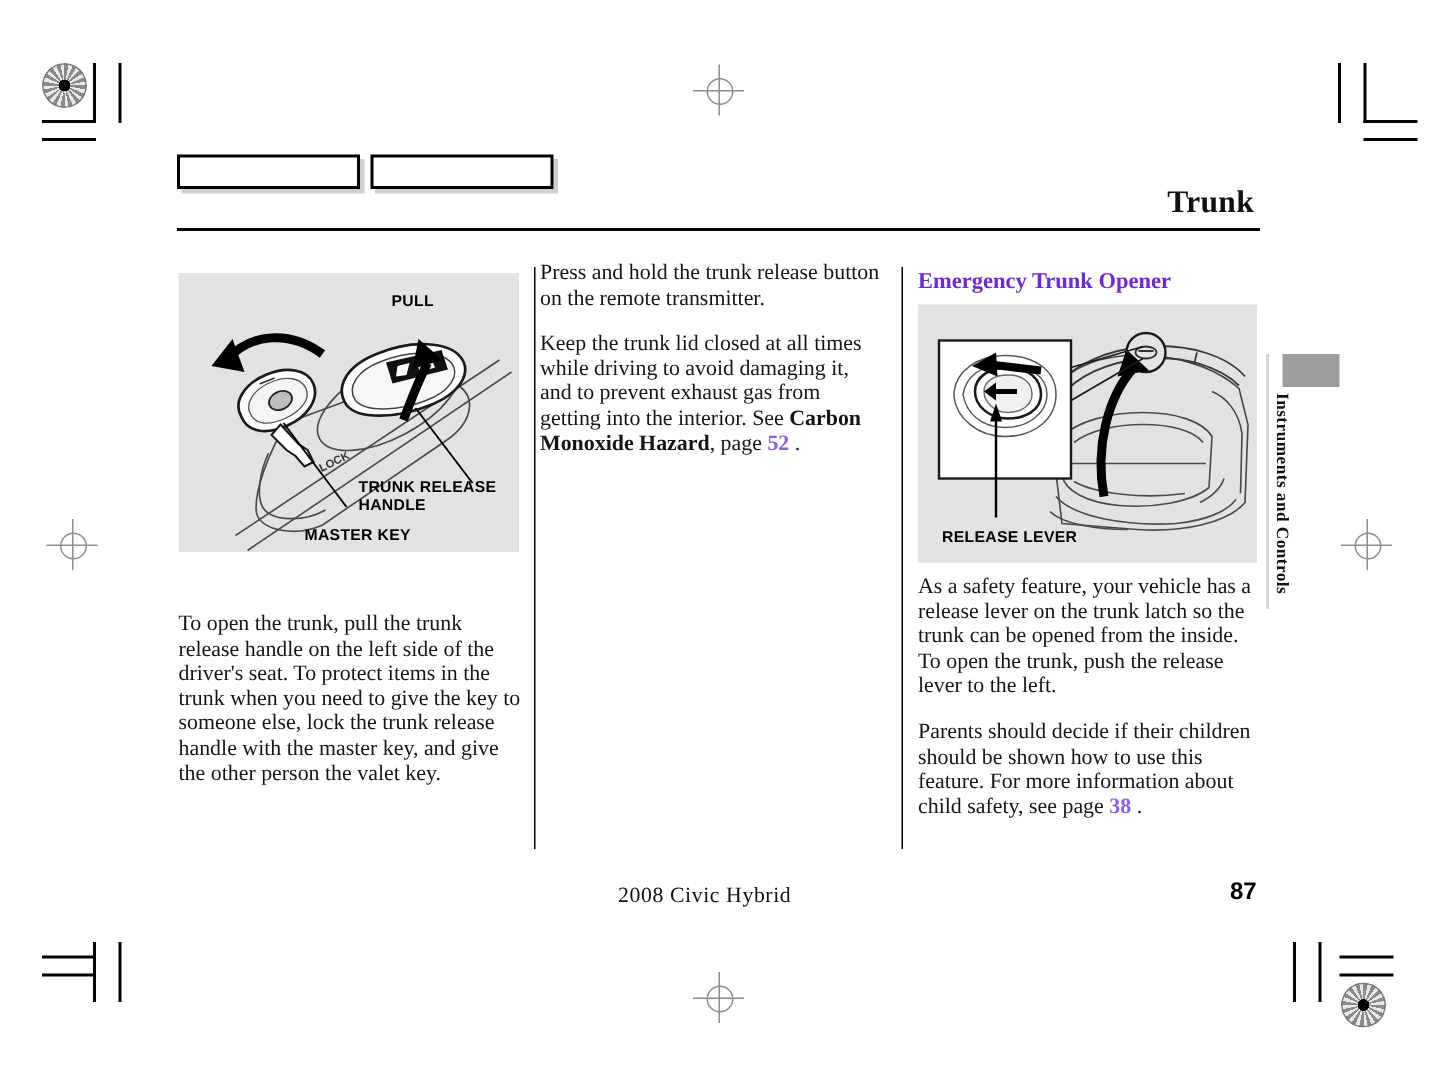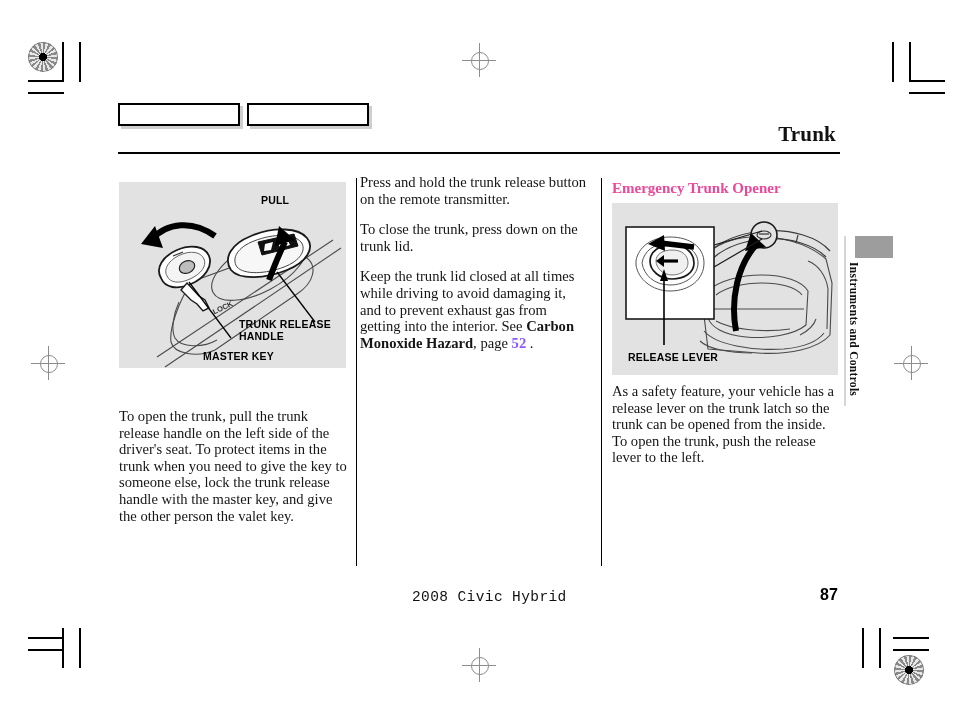--- a/index.html
+++ b/index.html
@@ -45,32 +45,32 @@
   .illus svg{display:block;}
   .cap{font-family:"Liberation Sans",sans-serif;font-weight:bold;
        font-size:10.5px;fill:#000;letter-spacing:.2px;}
 
   
   .col{position:absolute;font-size:14.6px;line-height:16.6px;color:#151515;}
   .col p{margin:0 0 14px 0;}
   .col p:last-child{margin-bottom:0;}
   .b{font-weight:bold;}
   .pglink{color:#8b5cf6;font-weight:bold;}
-  .sec-head{position:absolute;font-size:15px;font-weight:bold;color:#ec4899;}
+  .sec-head{position:absolute;font-size:15px;font-weight:bold;color:#6d28d9;}
 
   
   .thumb-grey{position:absolute;background:#9d9d9d;}
   .thumb-line{position:absolute;width:2px;background:#d6d6d6;}
   .thumb-text{position:absolute;font-size:11.5px;font-weight:bold;color:#111;
     writing-mode:vertical-rl;text-orientation:mixed;white-space:nowrap;
     font-family:"Liberation Serif",serif;letter-spacing:.3px;}
 
   
   .footer-model{position:absolute;left:412px;top:589px;
-    font-family:Liberation Mono, monospace;font-size:14.5px;color:#111;
+    font-family:Liberation Serif, serif;font-size:14.5px;color:#111;
     letter-spacing:.4px;}
   .footer-page{position:absolute;left:820px;top:586px;
     font-family:"Liberation Sans",sans-serif;font-size:16px;font-weight:bold;color:#000;}
 </style>
 </head>
 <body>
 
 <div class="page">
 
   <div class="reg-target" style="left:28px;top:42px;"></div>
@@ -171,21 +171,20 @@
       <text class="cap" x="84" y="178">MASTER KEY</text>
     </svg>
   </div>
 
   <div class="col" style="left:119px;top:372px;width:228px;margin-top:36px;">
     <p>To open the trunk, pull the trunk release handle on the left side of the driver's seat. To protect items in the trunk when you need to give the key to someone else, lock the trunk release handle with the master key, and give the other person the valet key.</p>
   </div>
 
   <div class="col" style="left:360px;top:174px;width:228px;">
     <p>Press and hold the trunk release button on the remote transmitter.</p>
-    <p>To close the trunk, press down on the trunk lid.</p>
     <p><span>Keep the trunk lid closed at all times while driving to avoid damaging it, and to prevent exhaust gas from getting into the interior. See </span><span class="b">Carbon Monoxide Hazard</span><span>, page </span><span class="pglink">52</span><span> .</span></p>
   </div>
 
   <div class="sec-head" style="left:612px;top:180px;">Emergency Trunk Opener</div>
 
   <div class="illus" style="left:612px;top:203px;width:226px;height:172px;">
     <svg width="226" height="172" viewBox="0 0 226 172">
 
       <g fill="none" stroke="#4a4a4a" stroke-width="1.1">
         <path d="M86 62 C96 46 114 36 138 34 C166 32 196 40 214 56 L220 80 L218 132 C206 146 176 152 146 150 L96 146 Z"></path>
@@ -240,20 +239,21 @@
       </g>
 
       <path d="M52 70 L52 142" stroke="#000" stroke-width="1.6" fill="none"></path>
       <path d="M48 78 L52 66 L56 78 Z" fill="#000"></path>
       <text class="cap" x="16" y="158">RELEASE LEVER</text>
     </svg>
   </div>
 
   <div class="col" style="left:612px;top:383px;width:228px;">
     <p>As a safety feature, your vehicle has a release lever on the trunk latch so the trunk can be opened from the inside. To open the trunk, push the release lever to the left.</p>
+    <p><span>Parents should decide if their children should be shown how to use this feature. For more information about child safety, see page </span><span class="pglink">38</span><span> .</span></p>
   </div>
 
   <div class="thumb-grey" style="left:855px;top:236px;width:38px;height:22px;"></div>
   <div class="thumb-line" style="left:844px;top:236px;height:170px;"></div>
   <div class="thumb-text" style="left:848px;top:262px;">Instruments and Controls</div>
 
   <div class="footer-model">2008  Civic  Hybrid</div>
   <div class="footer-page">87</div>
 
 </div>

